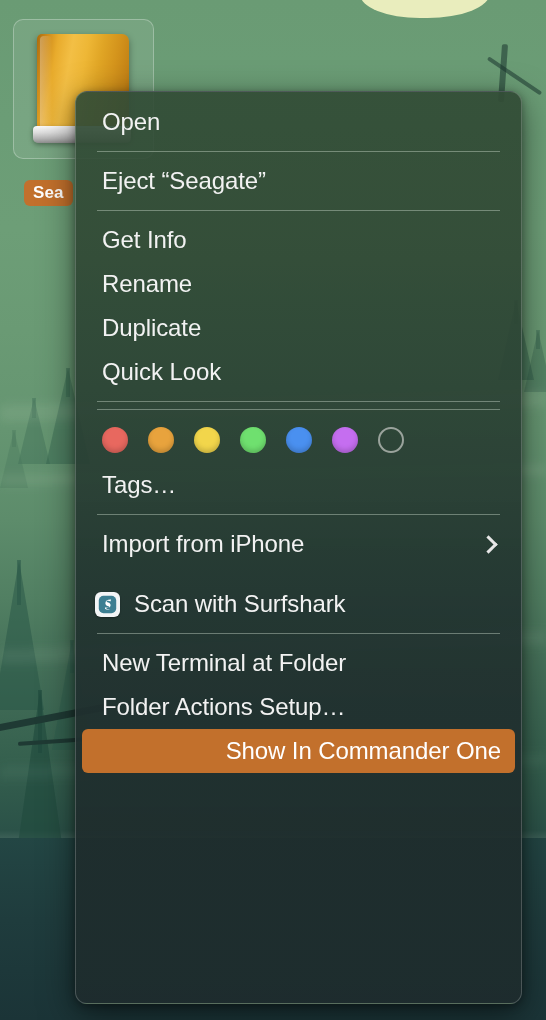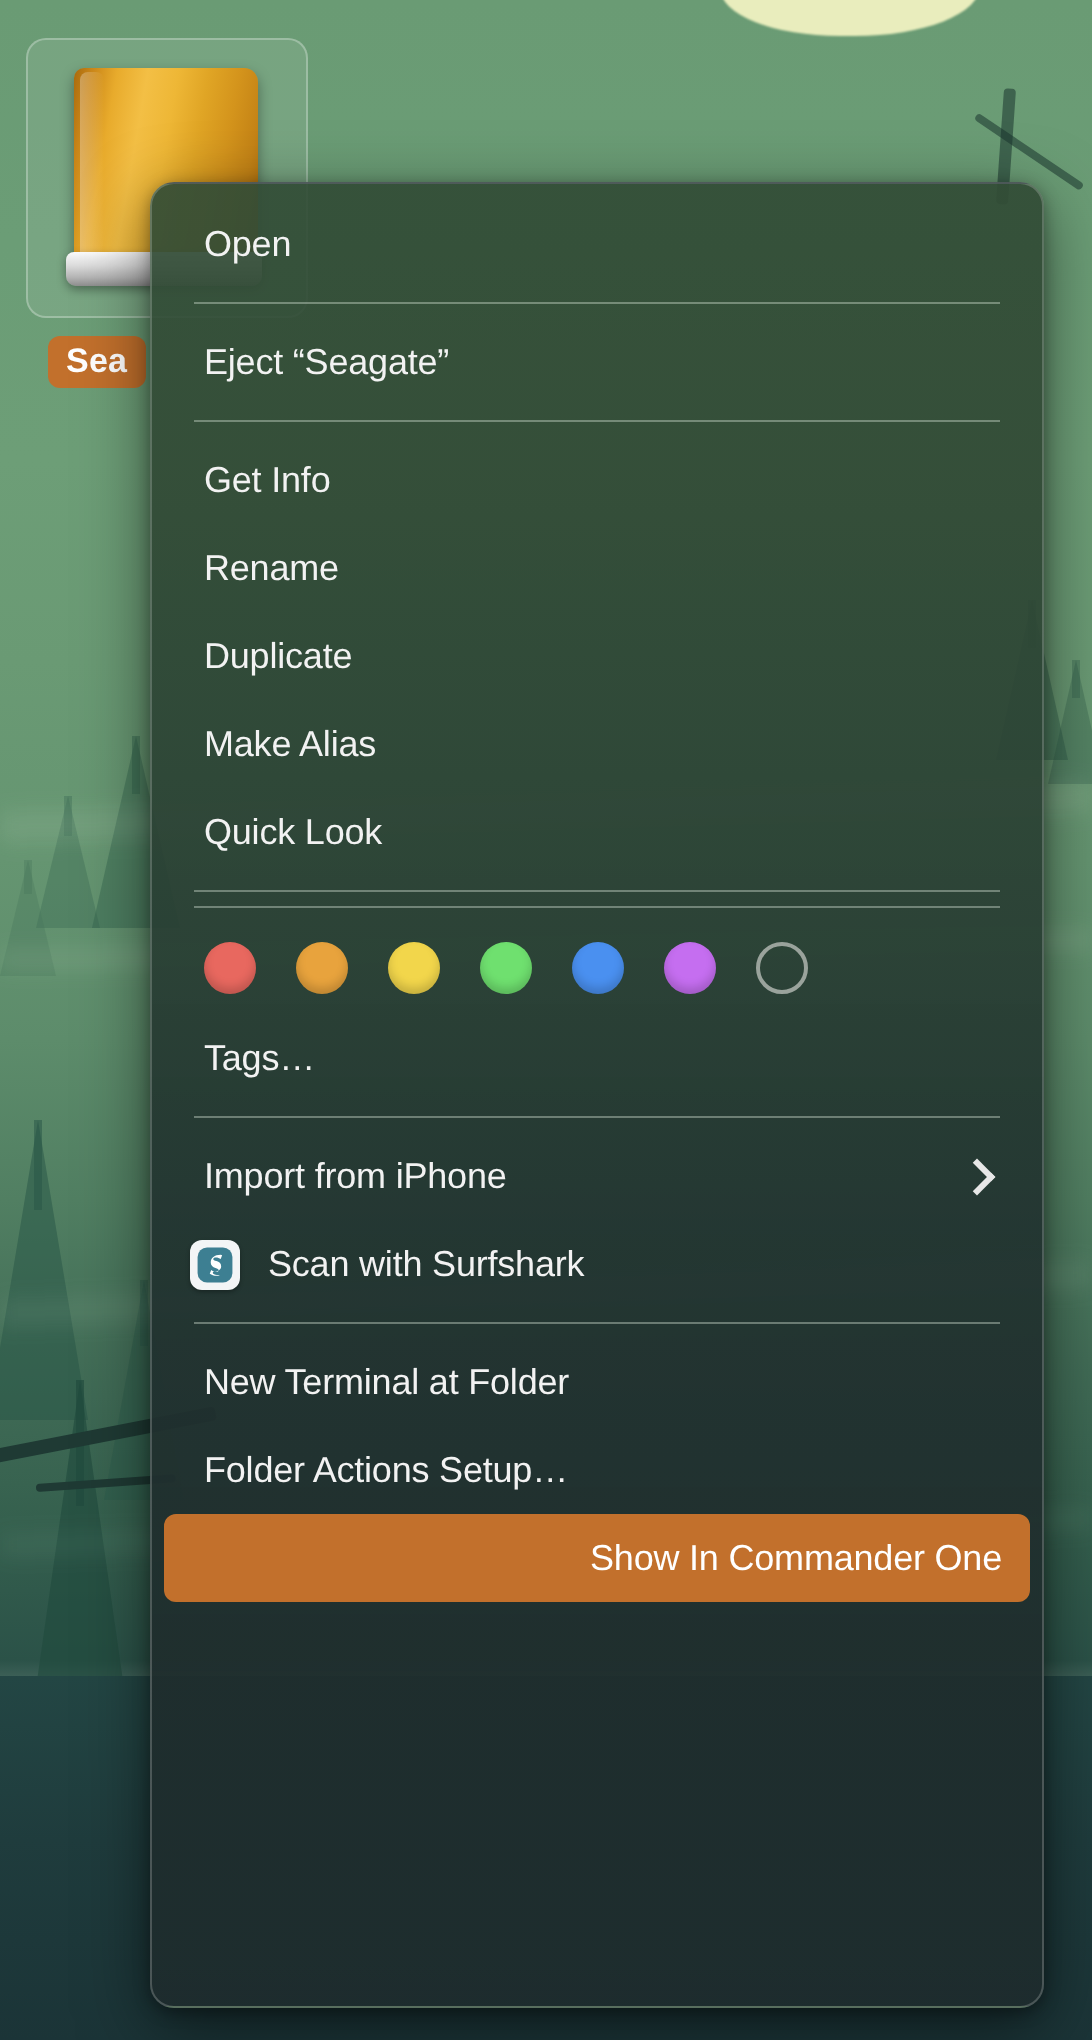--- a/index.html
+++ b/index.html
@@ -117,21 +117,21 @@
   .drive-base {
     position:absolute;
     left:19px; top:106px;
     width:98px; height:17px;
     border-radius:4px 4px 5px 5px;
     background:linear-gradient(180deg,#fbfbfb 0%,#dcdcdc 40%,#b4b4b4 75%,#8e8e8e 100%);
     box-shadow:0 2px 5px rgba(0,0,0,0.34);
   }
   #drive-label {
     position:absolute;
-    left:24px; top:168px;
+    left:24px; top:180px;
     height:26px;
     padding:0 9px;
     display:flex; align-items:center;
     background:#c2702c;
     border-radius:6px;
     color:#ffffff;
     font-size:17px;
     font-weight:bold;
     white-space:nowrap;
     letter-spacing:0.1px;
@@ -160,33 +160,33 @@
 
   .menu-item {
     position:relative;
     display:flex;
     align-items:center;
     height:44px;
     margin:0 6px;
     padding:0 14px 0 20px;
     border-radius:6px;
     color:#f2f2f2;
-    font-size:18px;
+    font-size:24px;
     font-weight:400;
     letter-spacing:-0.1px;
     white-space:nowrap;
   }
   .menu-item .label { flex:1 1 auto; }
   .menu-item.highlighted {
     background:#c2702c;
     color:#ffffff;
     text-align:right;
   }
 
-  .menu-item.with-icon { padding-left:12px; }
+  .menu-item.with-icon { padding-left:12px;margin-top:16px; }
   .item-icon {
     width:26px; height:26px;
     margin-right:14px;
     flex:0 0 auto;
     display:flex; align-items:center; justify-content:center;
   }
 
   
   .chevron {
     flex:0 0 auto;
@@ -279,23 +279,20 @@
     <div class="separator"></div>
 
     <div class="menu-item">
       <span class="label">Get Info</span>
     </div>
     <div class="menu-item">
       <span class="label">Rename</span>
     </div>
     <div class="menu-item">
       <span class="label">Duplicate</span>
-    </div>
-    <div class="menu-item">
-      <span class="label">Make Alias</span>
     </div>
     <div class="menu-item">
       <span class="label">Quick Look</span>
     </div>
     <div class="separator"></div>
 
     <div class="separator"></div>
 
     <div id="tag-row">
       <span class="tag-dot" style="background: rgb(232, 104, 95);"></span>

